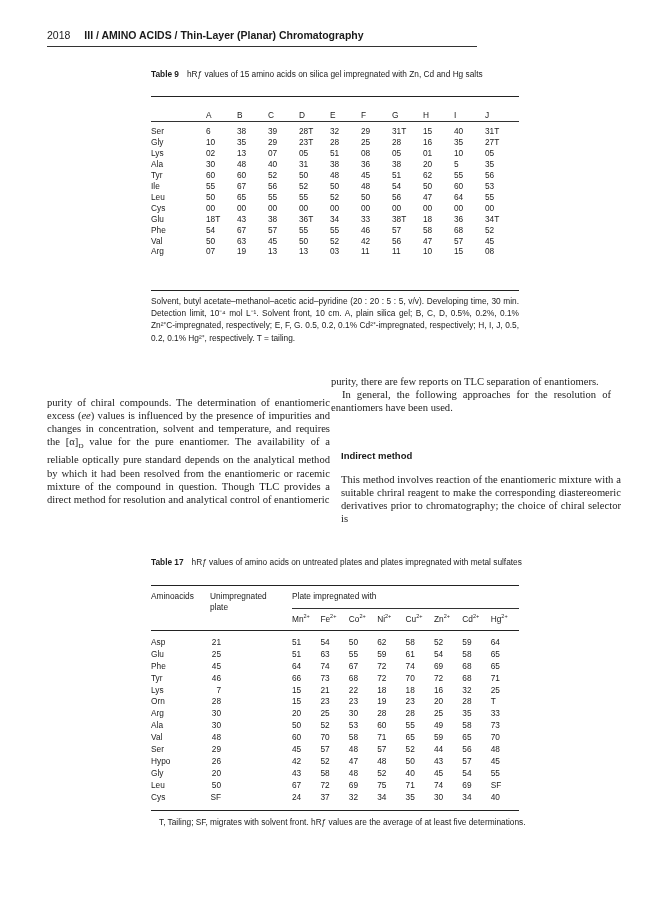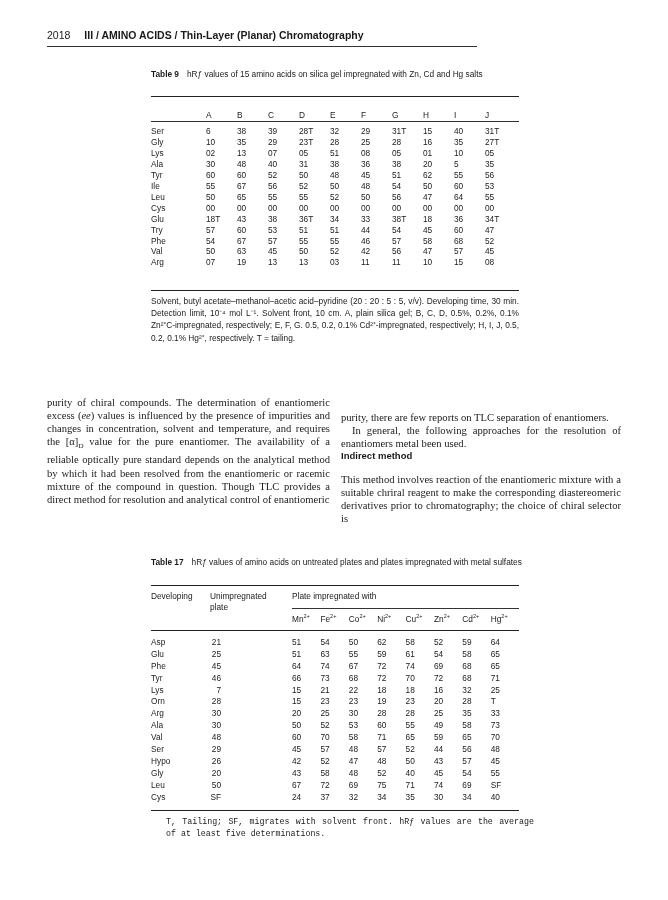--- a/index.html
+++ b/index.html
@@ -171,33 +171,20 @@
         <td class="cv">38</td>
         <td class="cv">36T</td>
         <td class="cv">34</td>
         <td class="cv">33</td>
         <td class="cv">38T</td>
         <td class="cv">18</td>
         <td class="cv">36</td>
         <td class="cv">34T</td>
       </tr>
       <tr>
-        <td class="c0">Try</td>
-        <td class="cv">57</td>
-        <td class="cv">60</td>
-        <td class="cv">53</td>
-        <td class="cv">51</td>
-        <td class="cv">51</td>
-        <td class="cv">44</td>
-        <td class="cv">54</td>
-        <td class="cv">45</td>
-        <td class="cv">60</td>
-        <td class="cv">47</td>
-      </tr>
-      <tr>
         <td class="c0">Phe</td>
         <td class="cv">54</td>
         <td class="cv">67</td>
         <td class="cv">57</td>
         <td class="cv">55</td>
         <td class="cv">55</td>
         <td class="cv">46</td>
         <td class="cv">57</td>
         <td class="cv">58</td>
         <td class="cv">68</td>
@@ -233,35 +220,35 @@
 </table>
 <div class="rule thin" style="left:151px; top:121px; width:368px;"></div>
 <div class="rule" style="left:151px; top:290px; width:368px;"></div>
 
 <div class="note" style="left:151px; top:295px; width:368px;">Solvent, butyl acetate–methanol–acetic acid–pyridine (20 : 20 : 5 : 5, v/v). Developing time, 30 min. Detection limit, 10⁻⁴ mol L⁻¹. Solvent front, 10 cm. A, plain silica gel; B, C, D, 0.5%, 0.2%, 0.1% Zn²⁺C-impregnated, respectively; E, F, G. 0.5, 0.2, 0.1% Cd²⁺-impregnated, respectively; H, I, J, 0.5, 0.2, 0.1% Hg²⁺, respectively. T = tailing.</div>
 
 <div class="body" style="left:47px; top:396px; width:283px;">
   <p><span>purity of chiral compounds. The determination of enantiomeric excess (</span><i>ee</i><span>) values is influenced by the presence of impurities and changes in concentration, solvent and temperature, and requires the [α]</span><sub style="font-size:7px;">D</sub><span> value for the pure enantiomer. The availability of a reliable optically pure standard depends on the analytical method by which it had been resolved from the enan­tiomeric or racemic mixture of the compound in question. Though TLC provides a direct method for resolution and analytical control of enantiomeric</span></p>
 </div>
 
-<div class="body" style="left:341px; top:375px; width:280px;margin-top:36px;">
+<div class="body" style="left:331px; top:375px; width:280px;">
   <p>purity, there are few reports on TLC separation of enantiomers.</p>
-  <p class="ind">In general, the following approaches for the resolu­tion of enantiomers metal been used.</p>
+  <p class="ind">In general, the following approaches for the resolu­tion of enantiomers have been used.</p>
 </div>
 <div class="sechead" style="left:341px; top:450px;">Indirect method</div>
 <div class="body" style="left:341px; top:473px; width:280px;">
   <p>This method involves reaction of the enantiomeric mixture with a suitable chriral reagent to make the corresponding diastereomeric derivatives prior to chromatography; the choice of chiral selector is</p>
 </div>
 
 <div class="tcap" style="left:151px; top:557px; width:372px;">
   <b>Table 17</b><span>hRƒ values of amino acids on untreated plates and plates impregnated with metal sulfates</span>
 </div>
 <div class="rule" style="left:151px; top:585px; width:368px;"></div>
 
-<div style="position:absolute; left:151px; top:591px; font-size:8.3px;">Developing</div>
+<div style="position:absolute; left:151px; top:591px; font-size:8.3px;">Aminoacids</div>
 <div style="position:absolute; left:210px; top:591px; width:70px; font-size:8.3px; line-height:11px;">Unimpregnated plate</div>
 <div style="position:absolute; left:292px; top:591px; font-size:8.3px;">Plate impregnated with</div>
 <div class="rule thin" style="left:292px; top:608px; width:227px;"></div>
 <div id="t17-metals" style="position:absolute; left:292px; top:613px; font-size:8.3px; white-space:nowrap;"><span style="display: inline-block; width: 28.4px;"><span>Mn</span><sup style="font-size: 5.5px;">2+</sup></span><span style="display: inline-block; width: 28.4px;"><span>Fe</span><sup style="font-size: 5.5px;">2+</sup></span><span style="display: inline-block; width: 28.4px;"><span>Co</span><sup style="font-size: 5.5px;">2+</sup></span><span style="display: inline-block; width: 28.4px;"><span>Ni</span><sup style="font-size: 5.5px;">2+</sup></span><span style="display: inline-block; width: 28.4px;"><span>Cu</span><sup style="font-size: 5.5px;">2+</sup></span><span style="display: inline-block; width: 28.4px;"><span>Zn</span><sup style="font-size: 5.5px;">2+</sup></span><span style="display: inline-block; width: 28.4px;"><span>Cd</span><sup style="font-size: 5.5px;">2+</sup></span><span style="display: inline-block; width: 28.4px;"><span>Hg</span><sup style="font-size: 5.5px;">2+</sup></span></div>
 <div class="rule" style="left:151px; top:630px; width:368px;"></div>
 
 <div id="t17-body" style="position:absolute; left:151px; top:637px; font-size:8.3px;">
     <div style="height: 11.9px; line-height: 11.9px; white-space: nowrap;"><span style="display: inline-block; width: 58px;">Asp</span><span style="display: inline-block; width: 12px; text-align: right; padding-right: 0px; margin-right: 71px;">21</span><span style="display: inline-block; width: 28.4px;">51</span><span style="display: inline-block; width: 28.4px;">54</span><span style="display: inline-block; width: 28.4px;">50</span><span style="display: inline-block; width: 28.4px;">62</span><span style="display: inline-block; width: 28.4px;">58</span><span style="display: inline-block; width: 28.4px;">52</span><span style="display: inline-block; width: 28.4px;">59</span><span style="display: inline-block; width: 28.4px;">64</span></div>
     <div style="height: 11.9px; line-height: 11.9px; white-space: nowrap;"><span style="display: inline-block; width: 58px;">Glu</span><span style="display: inline-block; width: 12px; text-align: right; padding-right: 0px; margin-right: 71px;">25</span><span style="display: inline-block; width: 28.4px;">51</span><span style="display: inline-block; width: 28.4px;">63</span><span style="display: inline-block; width: 28.4px;">55</span><span style="display: inline-block; width: 28.4px;">59</span><span style="display: inline-block; width: 28.4px;">61</span><span style="display: inline-block; width: 28.4px;">54</span><span style="display: inline-block; width: 28.4px;">58</span><span style="display: inline-block; width: 28.4px;">65</span></div>
     <div style="height: 11.9px; line-height: 11.9px; white-space: nowrap;"><span style="display: inline-block; width: 58px;">Phe</span><span style="display: inline-block; width: 12px; text-align: right; padding-right: 0px; margin-right: 71px;">45</span><span style="display: inline-block; width: 28.4px;">64</span><span style="display: inline-block; width: 28.4px;">74</span><span style="display: inline-block; width: 28.4px;">67</span><span style="display: inline-block; width: 28.4px;">72</span><span style="display: inline-block; width: 28.4px;">74</span><span style="display: inline-block; width: 28.4px;">69</span><span style="display: inline-block; width: 28.4px;">68</span><span style="display: inline-block; width: 28.4px;">65</span></div>
@@ -272,13 +259,13 @@
     <div style="height: 11.9px; line-height: 11.9px; white-space: nowrap;"><span style="display: inline-block; width: 58px;">Ala</span><span style="display: inline-block; width: 12px; text-align: right; padding-right: 0px; margin-right: 71px;">30</span><span style="display: inline-block; width: 28.4px;">50</span><span style="display: inline-block; width: 28.4px;">52</span><span style="display: inline-block; width: 28.4px;">53</span><span style="display: inline-block; width: 28.4px;">60</span><span style="display: inline-block; width: 28.4px;">55</span><span style="display: inline-block; width: 28.4px;">49</span><span style="display: inline-block; width: 28.4px;">58</span><span style="display: inline-block; width: 28.4px;">73</span></div>
     <div style="height: 11.9px; line-height: 11.9px; white-space: nowrap;"><span style="display: inline-block; width: 58px;">Val</span><span style="display: inline-block; width: 12px; text-align: right; padding-right: 0px; margin-right: 71px;">48</span><span style="display: inline-block; width: 28.4px;">60</span><span style="display: inline-block; width: 28.4px;">70</span><span style="display: inline-block; width: 28.4px;">58</span><span style="display: inline-block; width: 28.4px;">71</span><span style="display: inline-block; width: 28.4px;">65</span><span style="display: inline-block; width: 28.4px;">59</span><span style="display: inline-block; width: 28.4px;">65</span><span style="display: inline-block; width: 28.4px;">70</span></div>
     <div style="height: 11.9px; line-height: 11.9px; white-space: nowrap;"><span style="display: inline-block; width: 58px;">Ser</span><span style="display: inline-block; width: 12px; text-align: right; padding-right: 0px; margin-right: 71px;">29</span><span style="display: inline-block; width: 28.4px;">45</span><span style="display: inline-block; width: 28.4px;">57</span><span style="display: inline-block; width: 28.4px;">48</span><span style="display: inline-block; width: 28.4px;">57</span><span style="display: inline-block; width: 28.4px;">52</span><span style="display: inline-block; width: 28.4px;">44</span><span style="display: inline-block; width: 28.4px;">56</span><span style="display: inline-block; width: 28.4px;">48</span></div>
     <div style="height: 11.9px; line-height: 11.9px; white-space: nowrap;"><span style="display: inline-block; width: 58px;">Hypo</span><span style="display: inline-block; width: 12px; text-align: right; padding-right: 0px; margin-right: 71px;">26</span><span style="display: inline-block; width: 28.4px;">42</span><span style="display: inline-block; width: 28.4px;">52</span><span style="display: inline-block; width: 28.4px;">47</span><span style="display: inline-block; width: 28.4px;">48</span><span style="display: inline-block; width: 28.4px;">50</span><span style="display: inline-block; width: 28.4px;">43</span><span style="display: inline-block; width: 28.4px;">57</span><span style="display: inline-block; width: 28.4px;">45</span></div>
     <div style="height: 11.9px; line-height: 11.9px; white-space: nowrap;"><span style="display: inline-block; width: 58px;">Gly</span><span style="display: inline-block; width: 12px; text-align: right; padding-right: 0px; margin-right: 71px;">20</span><span style="display: inline-block; width: 28.4px;">43</span><span style="display: inline-block; width: 28.4px;">58</span><span style="display: inline-block; width: 28.4px;">48</span><span style="display: inline-block; width: 28.4px;">52</span><span style="display: inline-block; width: 28.4px;">40</span><span style="display: inline-block; width: 28.4px;">45</span><span style="display: inline-block; width: 28.4px;">54</span><span style="display: inline-block; width: 28.4px;">55</span></div>
     <div style="height: 11.9px; line-height: 11.9px; white-space: nowrap;"><span style="display: inline-block; width: 58px;">Leu</span><span style="display: inline-block; width: 12px; text-align: right; padding-right: 0px; margin-right: 71px;">50</span><span style="display: inline-block; width: 28.4px;">67</span><span style="display: inline-block; width: 28.4px;">72</span><span style="display: inline-block; width: 28.4px;">69</span><span style="display: inline-block; width: 28.4px;">75</span><span style="display: inline-block; width: 28.4px;">71</span><span style="display: inline-block; width: 28.4px;">74</span><span style="display: inline-block; width: 28.4px;">69</span><span style="display: inline-block; width: 28.4px;">SF</span></div>
     <div style="height: 11.9px; line-height: 11.9px; white-space: nowrap;"><span style="display: inline-block; width: 58px;">Cys</span><span style="display: inline-block; width: 12px; text-align: right; padding-right: 0px; margin-right: 71px;">SF</span><span style="display: inline-block; width: 28.4px;">24</span><span style="display: inline-block; width: 28.4px;">37</span><span style="display: inline-block; width: 28.4px;">32</span><span style="display: inline-block; width: 28.4px;">34</span><span style="display: inline-block; width: 28.4px;">35</span><span style="display: inline-block; width: 28.4px;">30</span><span style="display: inline-block; width: 28.4px;">34</span><span style="display: inline-block; width: 28.4px;">40</span></div>
   </div>
 
 <div class="rule" style="left:151px; top:810px; width:368px;"></div>
-<div class="note" style="left:166px; top:816px; width:368px;font-family:Liberation Mono, monospace;">T, Tailing; SF, migrates with solvent front. hRƒ values are the average of at least five determinations.</div>
+<div class="note" style="left:159px; top:816px; width:368px;">T, Tailing; SF, migrates with solvent front. hRƒ values are the average of at least five determinations.</div>
 
 </body></html>

